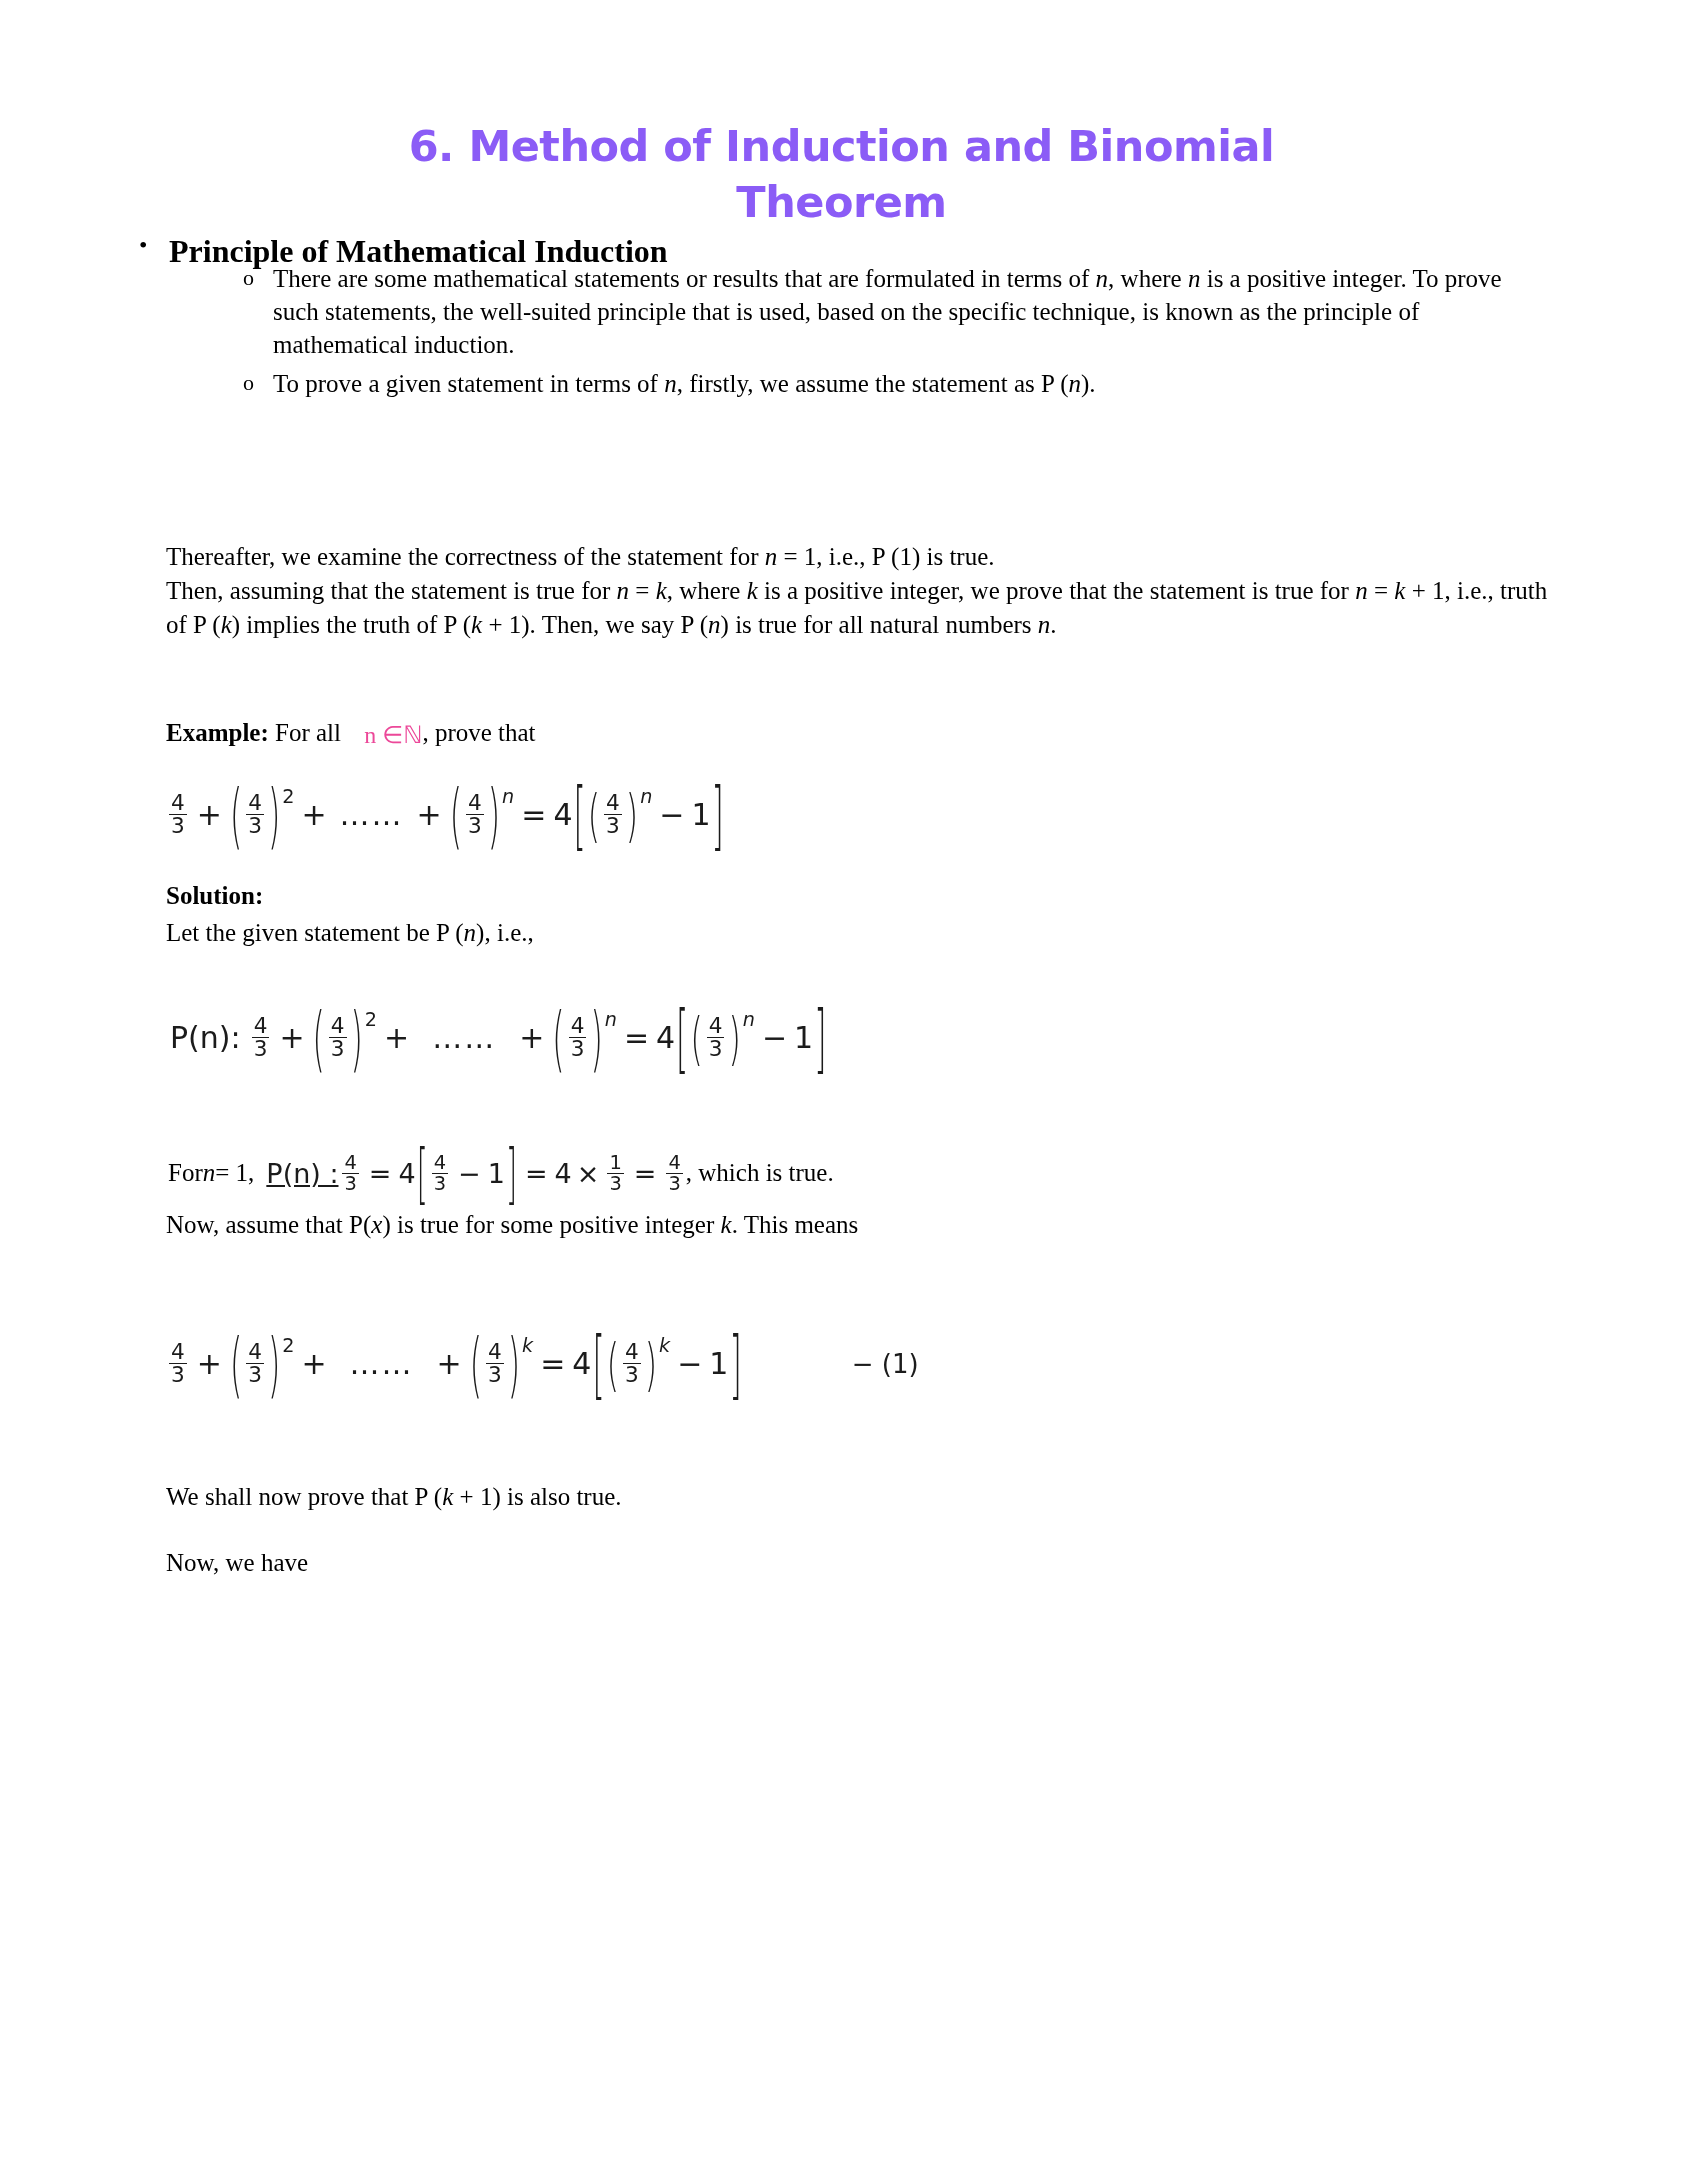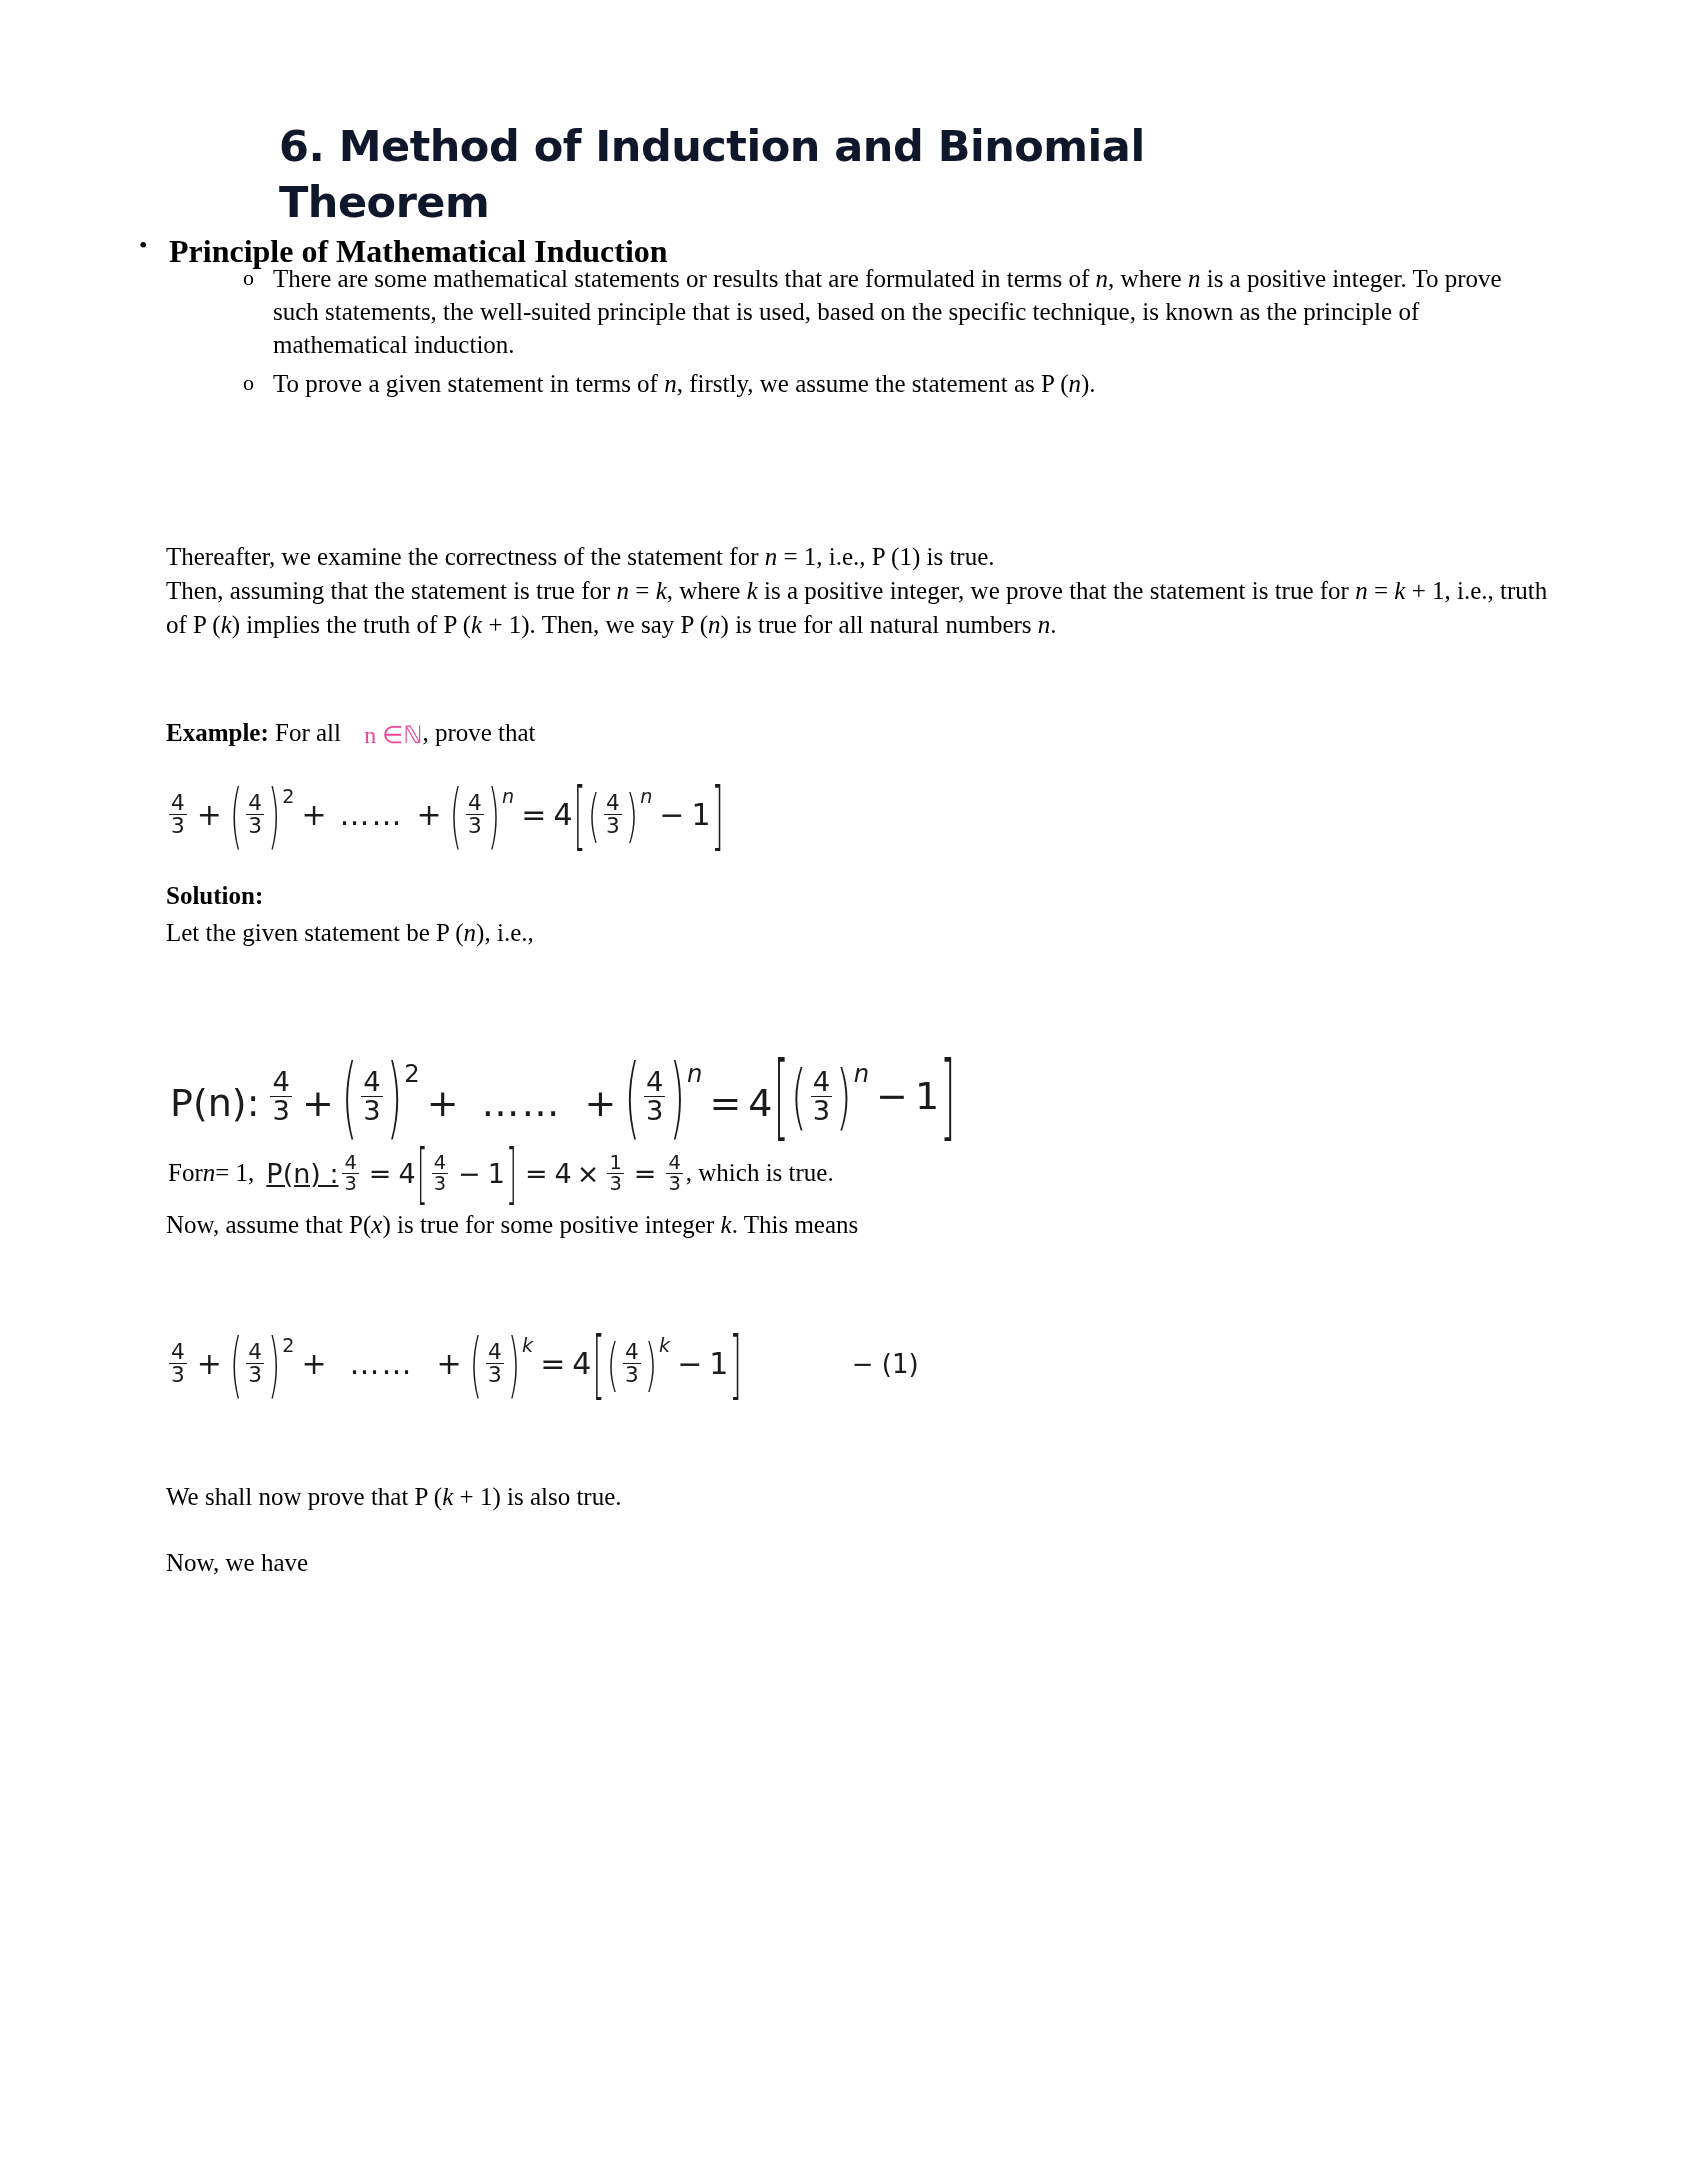--- a/index.html
+++ b/index.html
@@ -22,29 +22,30 @@
     left: 0;
     top: 0;
     width: 1683px;
     height: 2178px;
     padding: 0;
   }
 
   
   .doc-title {
     position: absolute;
-    left: 279px;
+    left: 297px;
     top: 119px;
     width: 1089px;
+    text-align: center;
     font-family: "DejaVu Sans", "Liberation Sans", sans-serif;
     font-weight: bold;
     font-size: 43px;
     line-height: 1.30;
     letter-spacing: -0.5px;
-    color: #0f172a;
+    color: #8b5cf6;
   }
 
   
   .block {
     position: absolute;
     font-family: "Liberation Serif", "DejaVu Serif", serif;
     font-size: 25px;
     line-height: 1.32;
     color: #000;
   }
@@ -254,21 +255,21 @@
         <span class="op">−</span>
         <span>1</span>
         <span class="br">]</span>
       </span>
     </div>
 
     <div class="para" style="top:916px;"><span>Let the given statement be P (</span><i>n</i><span>), i.e.,</span></div>
 
     <div class="para b" style="top:879px;">Solution:</div>
 
-    <div class="math-display" style="left:170px; top:1068px; font-size:38px;align-items:flex-end;">
+    <div class="math-display" style="left:170px; top:1015px; font-size:30px;">
       <span style="margin-right:8px;">P(n):</span>
       <span class="frac">
         <span class="num">4</span>
         <span class="den">3</span>
       </span>
       <span class="op">+</span>
       <span class="paren">
         <span class="pl">(</span>
         <span class="frac">
           <span class="num">4</span>

